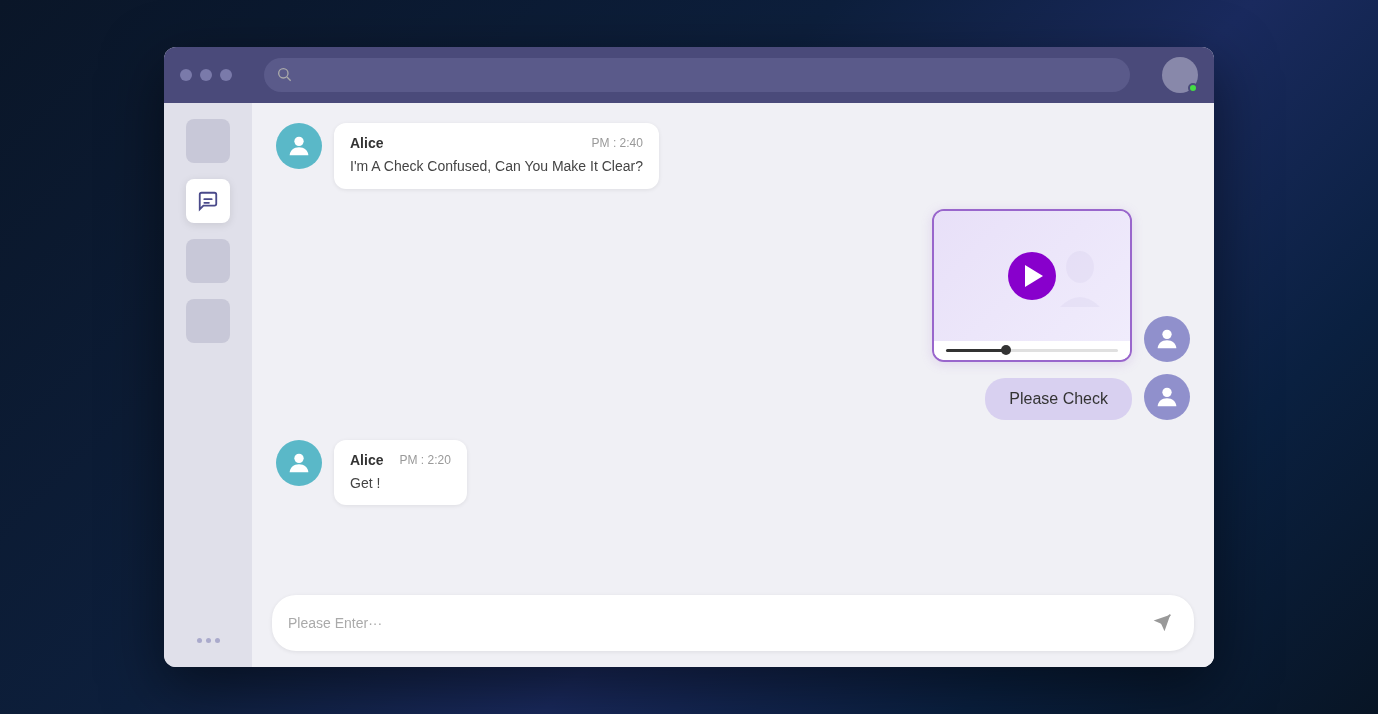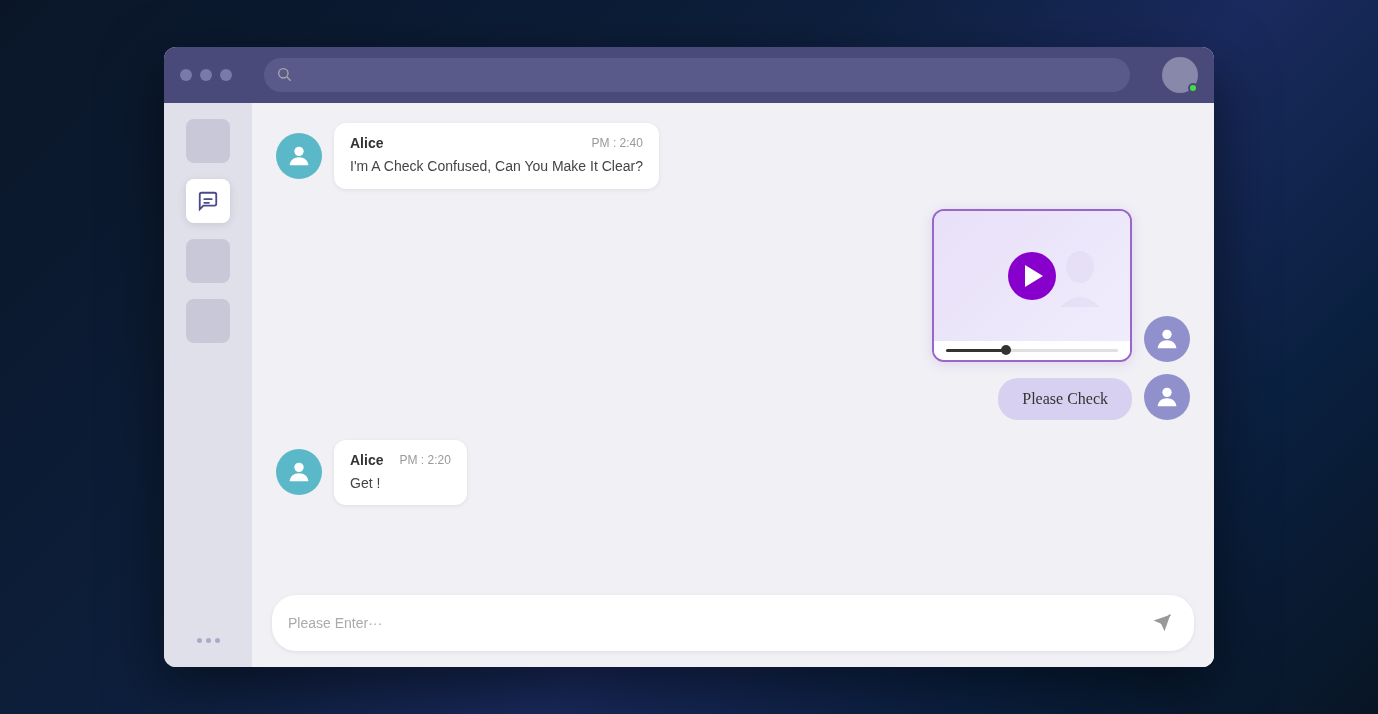--- a/index.html
+++ b/index.html
@@ -163,21 +163,21 @@
       overflow-y: auto;
       padding: 20px 24px;
       display: flex;
       flex-direction: column;
       gap: 20px;
     }
 
     
     .message-row {
       display: flex;
-      align-items: center;
+      align-items: flex-start;
       gap: 12px;
     }
 
     .msg-avatar {
       width: 46px;
       height: 46px;
       border-radius: 50%;
       background: #5ab8c8;
       flex-shrink: 0;
       display: flex;
@@ -362,21 +362,20 @@
       height: 20px;
     }
 
     
     .right-group {
       display: flex;
       flex-direction: column;
       align-items: flex-end;
       gap: 12px;
       margin-left: auto;
-      font-family: Liberation Serif, serif;
     }
 
     .right-row {
       display: flex;
       align-items: flex-end;
       gap: 12px;
     }
   </style>
 </head>
 <body>

